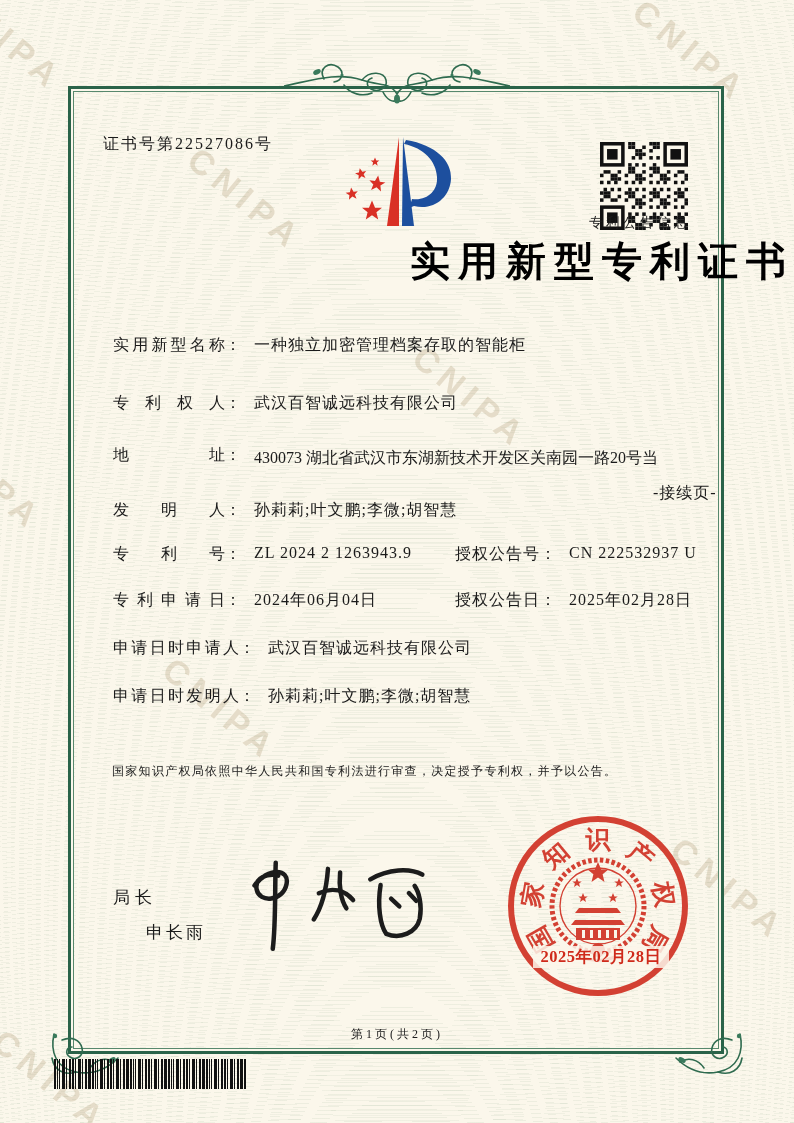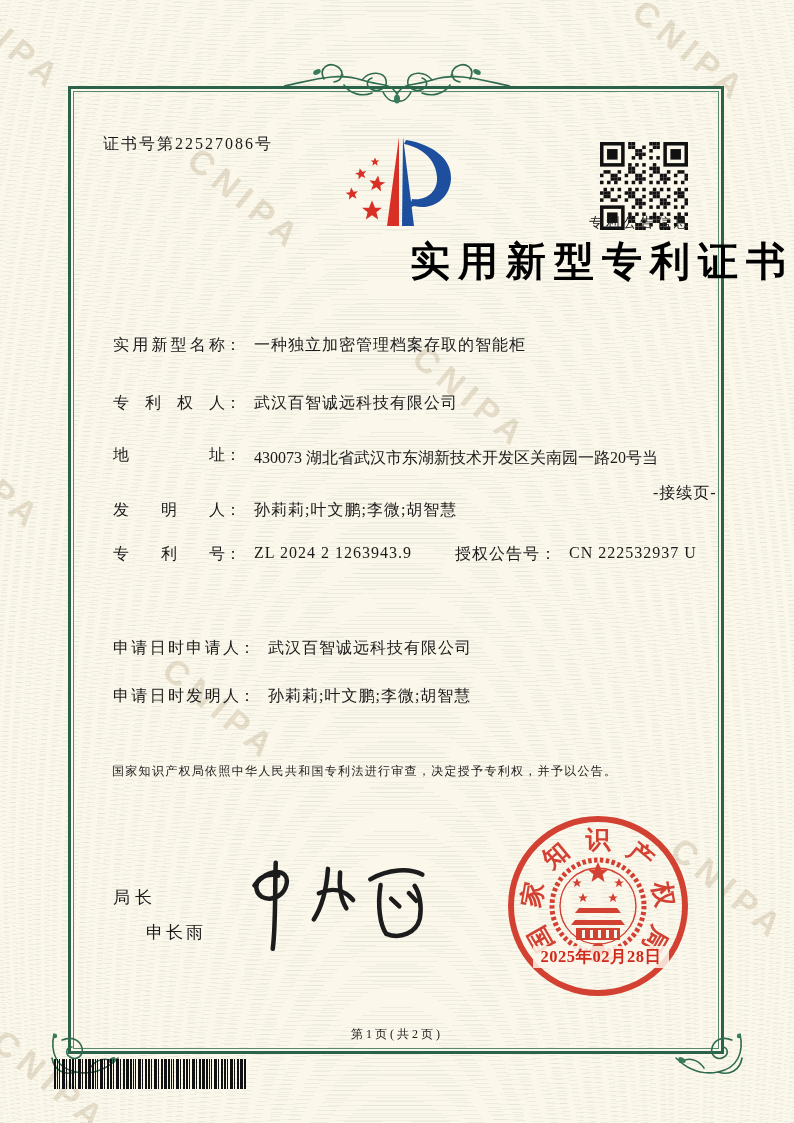--- a/index.html
+++ b/index.html
@@ -337,20 +337,24 @@
 
   <div class="row" style="top:500px;">
     <span class="lbl">发明人</span><span class="colon">：</span><span class="val">孙莉莉;叶文鹏;李微;胡智慧</span>
   </div>
 
   <div class="row" style="top:544px;">
     <span class="lbl">专利号</span><span class="colon">：</span><span class="val">ZL 2024 2 1263943.9</span>
     <span class="rcol"><span class="rlbl">授权公告号</span><span class="colon">：</span><span class="val">CN 222532937 U</span></span>
   </div>
 
+  <div class="row" style="top:590px;">
+    <span class="lbl">专利申请日</span><span class="colon">：</span><span class="val">2024年06月04日</span>
+    <span class="rcol"><span class="rlbl">授权公告日</span><span class="colon">：</span><span class="val">2025年02月28日</span></span>
+  </div>
 
   <div class="row" style="top:638px;">
     <span class="lbl w7">申请日时申请人</span><span class="colon">：</span><span class="val">武汉百智诚远科技有限公司</span>
   </div>
 
   <div class="row" style="top:686px;">
     <span class="lbl w7">申请日时发明人</span><span class="colon">：</span><span class="val">孙莉莉;叶文鹏;李微;胡智慧</span>
   </div>
 
   <div class="statement">

